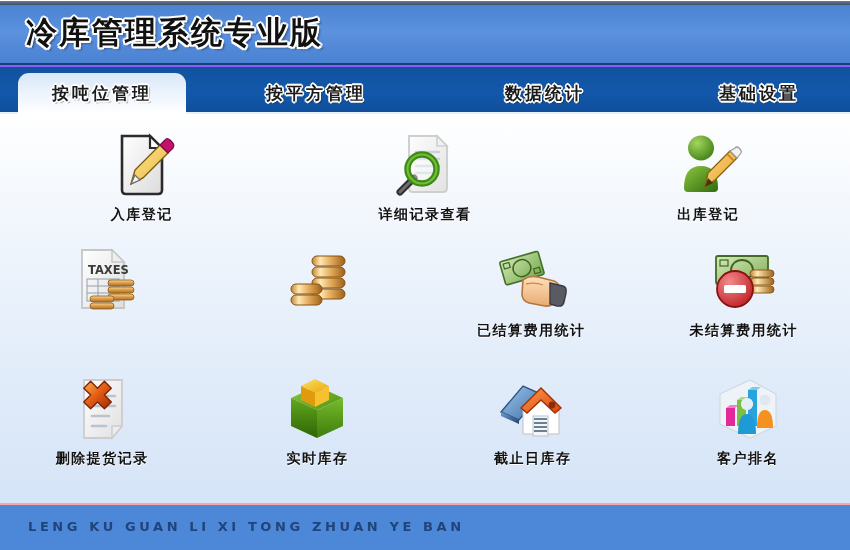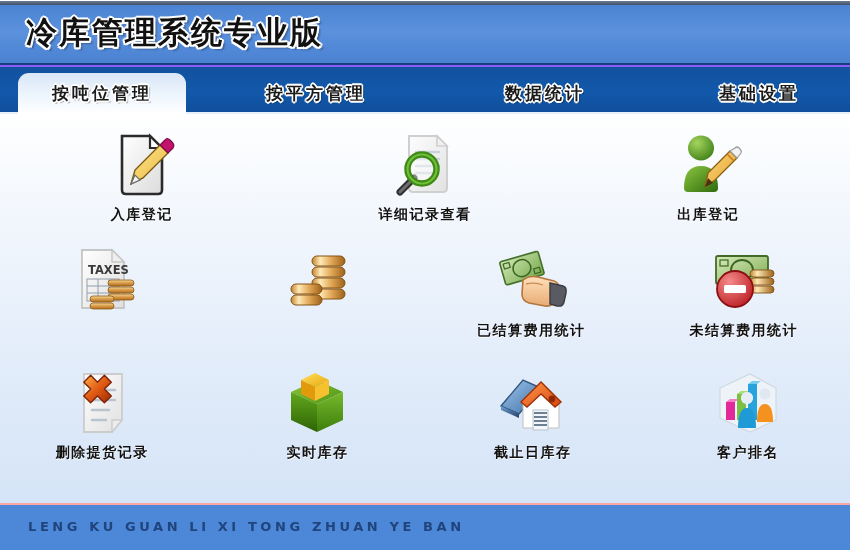--- a/index.html
+++ b/index.html
@@ -104,21 +104,21 @@
   }
 
   .grid-row {
     position: absolute;
     left: 0;
     width: 850px;
     display: flex;
   }
   .grid-row.row1 { top: 14px; height: 116px; }
   .grid-row.row2 { top: 130px; height: 120px; }
-  .grid-row.row3 { top: 252px; height: 120px; gap: 11px; }
+  .grid-row.row3 { top: 258px; height: 120px; gap: 11px; }
 
   .cell {
     display: flex;
     flex-direction: column;
     align-items: center;
     justify-content: flex-start;
     cursor: pointer;
   }
   .row1 .cell { width: 283.3px; }
   .row2 .cell, .row3 .cell { width: 212.5px; }

